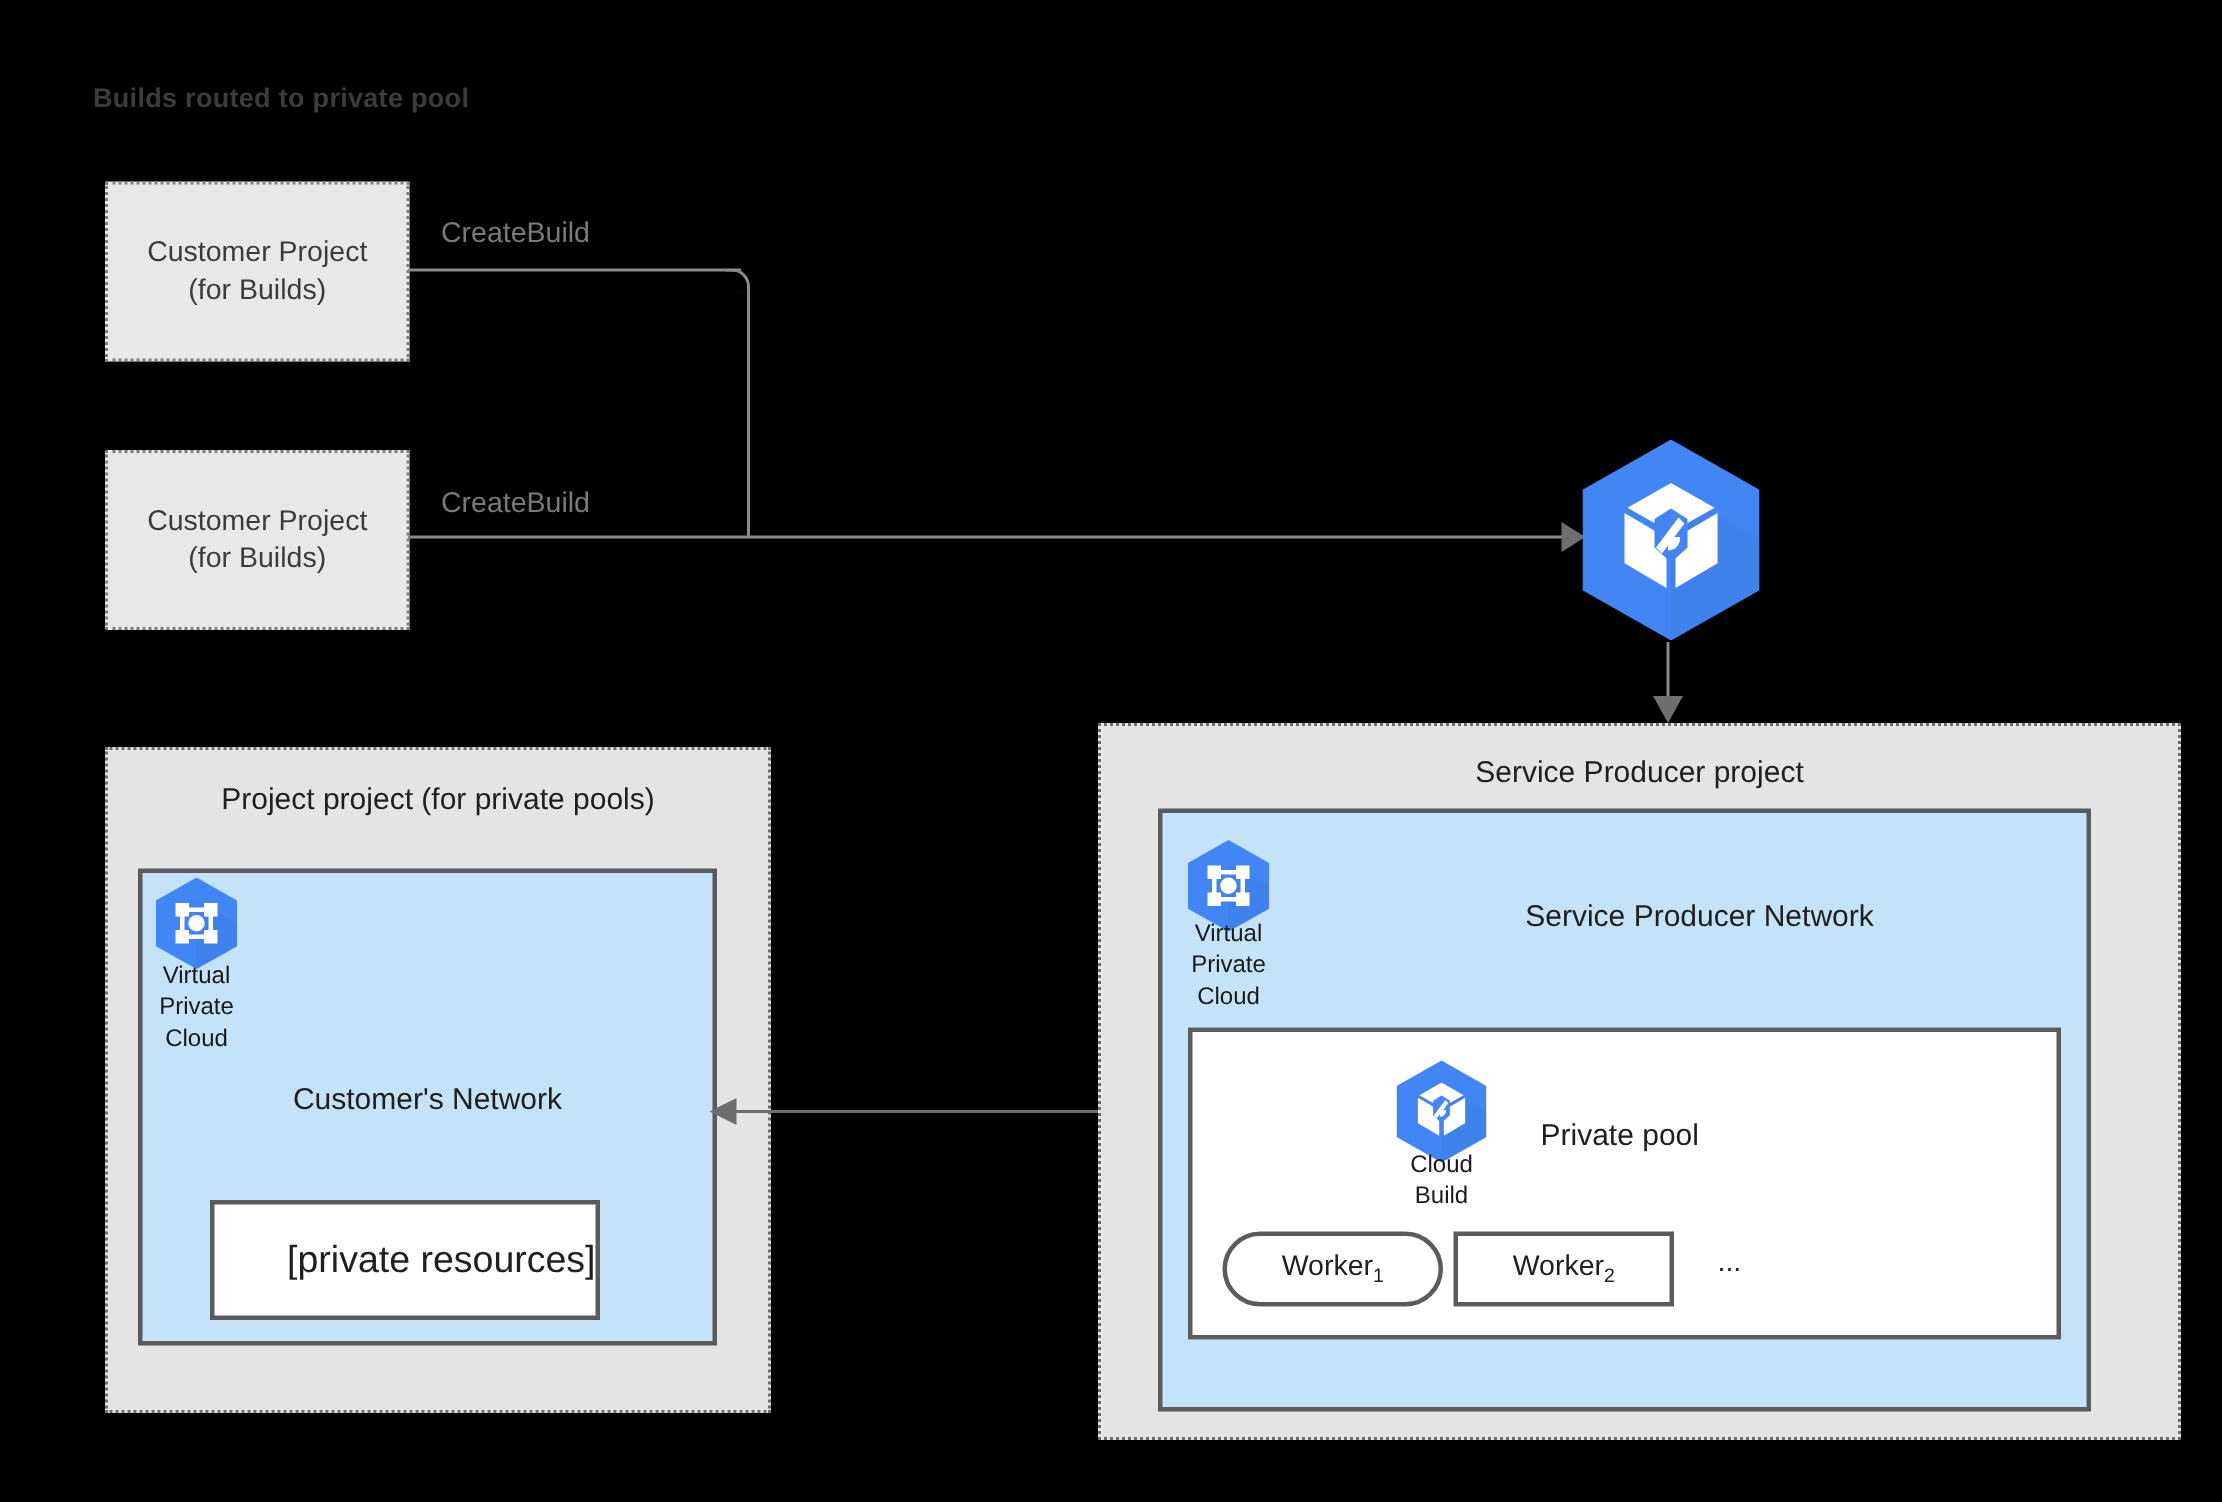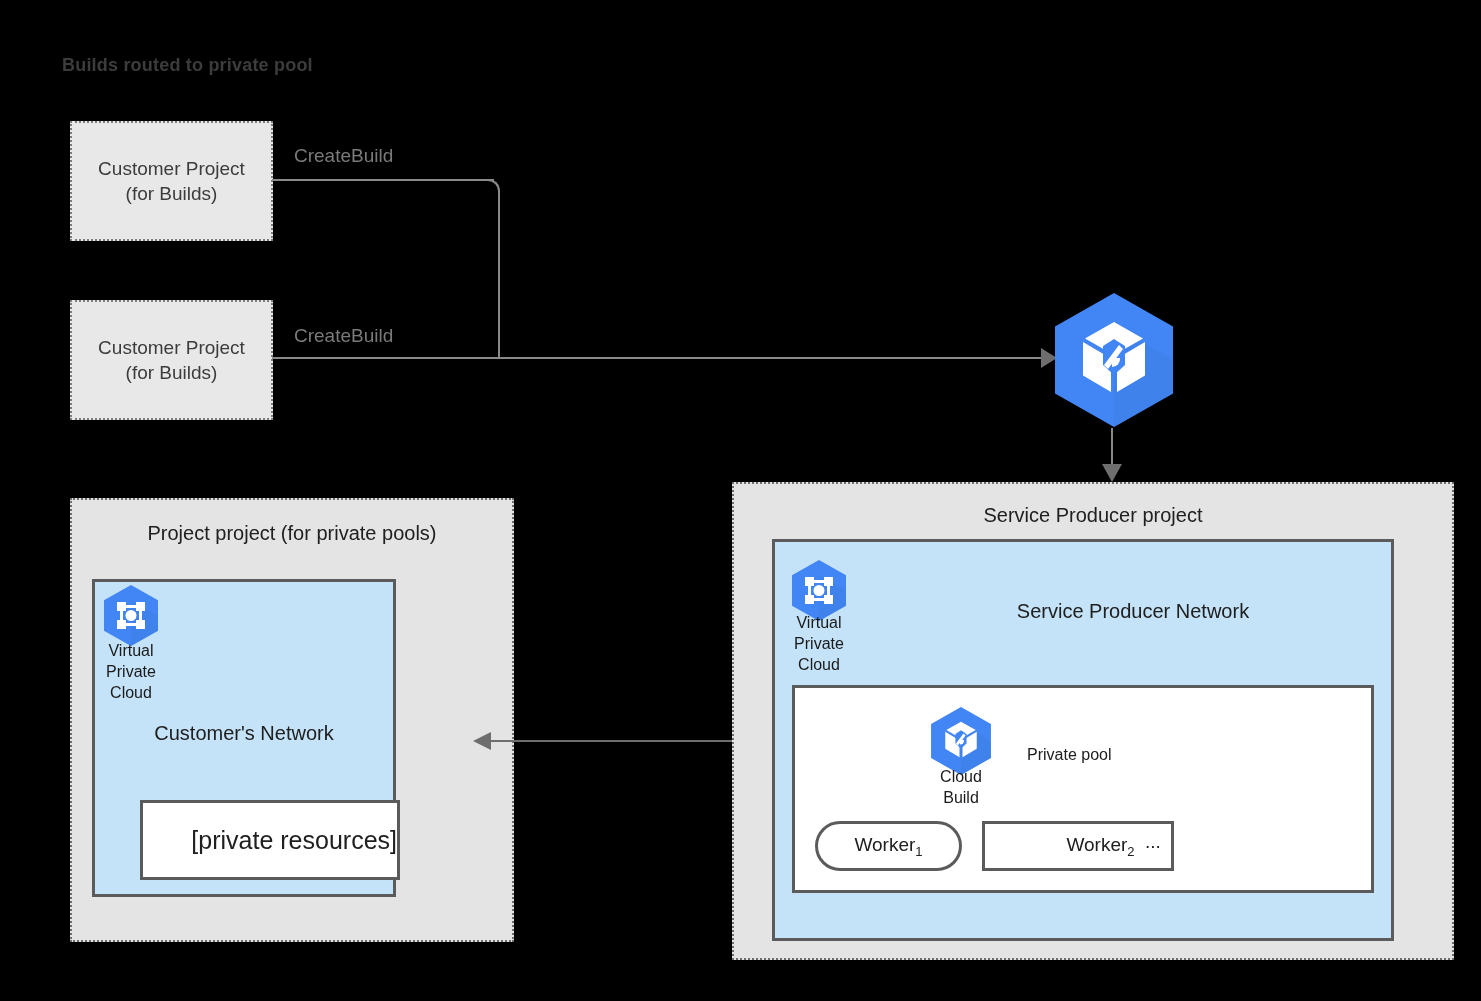--- a/index.html
+++ b/index.html
@@ -112,21 +112,21 @@
     color: #202020;
   }
   #customer-project-title { top: 22px; }
   #service-producer-project-title { top: 20px; }
 
   
   .network-box {
     background: #c4e3f8;
     border: 3px solid #5b5b5b;
   }
-  #customers-network        { left: 80px; top: 579px; width: 304px; height: 318px; }
+  #customers-network        { left: 80px; top: 579px; width: 386px; height: 318px; }
   #service-producer-network { left: 760px; top: 539px; width: 622px; height: 402px; }
 
   .network-title {
     position: absolute;
     text-align: center;
     font-size: 20px;
     color: #202020;
   }
   #customers-network-title        { left: 0; right: 0; top: 140px; }
   #service-producer-network-title { left: 100px; right: 0; top: 58px; text-align: center; }
@@ -166,38 +166,38 @@
 
   
   #private-pool-box {
     left: 780px; top: 685px; width: 582px; height: 208px;
     background: #ffffff;
     border: 3px solid #5b5b5b;
   }
   #private-pool-title {
     position: absolute;
     left: 232px; top: 58px;
-    font-size: 16px;
+    font-size: 20px;
     color: #202020;
   }
 
   .worker-box {
     position: absolute;
     top: 133px;
     height: 44px;
     background: #ffffff;
     border: 3px solid #5b5b5b;
     display: flex;
     align-items: center;
     justify-content: center;
     font-size: 19px;
     color: #202020;
   }
   #worker-box-1 { left: 20px;  width: 141px; border-radius: 25px; }
-  #worker-box-2 { left: 187px; width: 141px; padding-left: 45px; }
+  #worker-box-2 { left: 174px; width: 141px; }
   #worker-box-n { left: 400px; width: 143px; }
   #worker-ellipsis {
     position: absolute;
     left: 350px; top: 143px;
     font-size: 19px;
     color: #202020;
   }
   .worker-sub { font-size: 13px; vertical-align: sub; }
 </style>
 </head>

